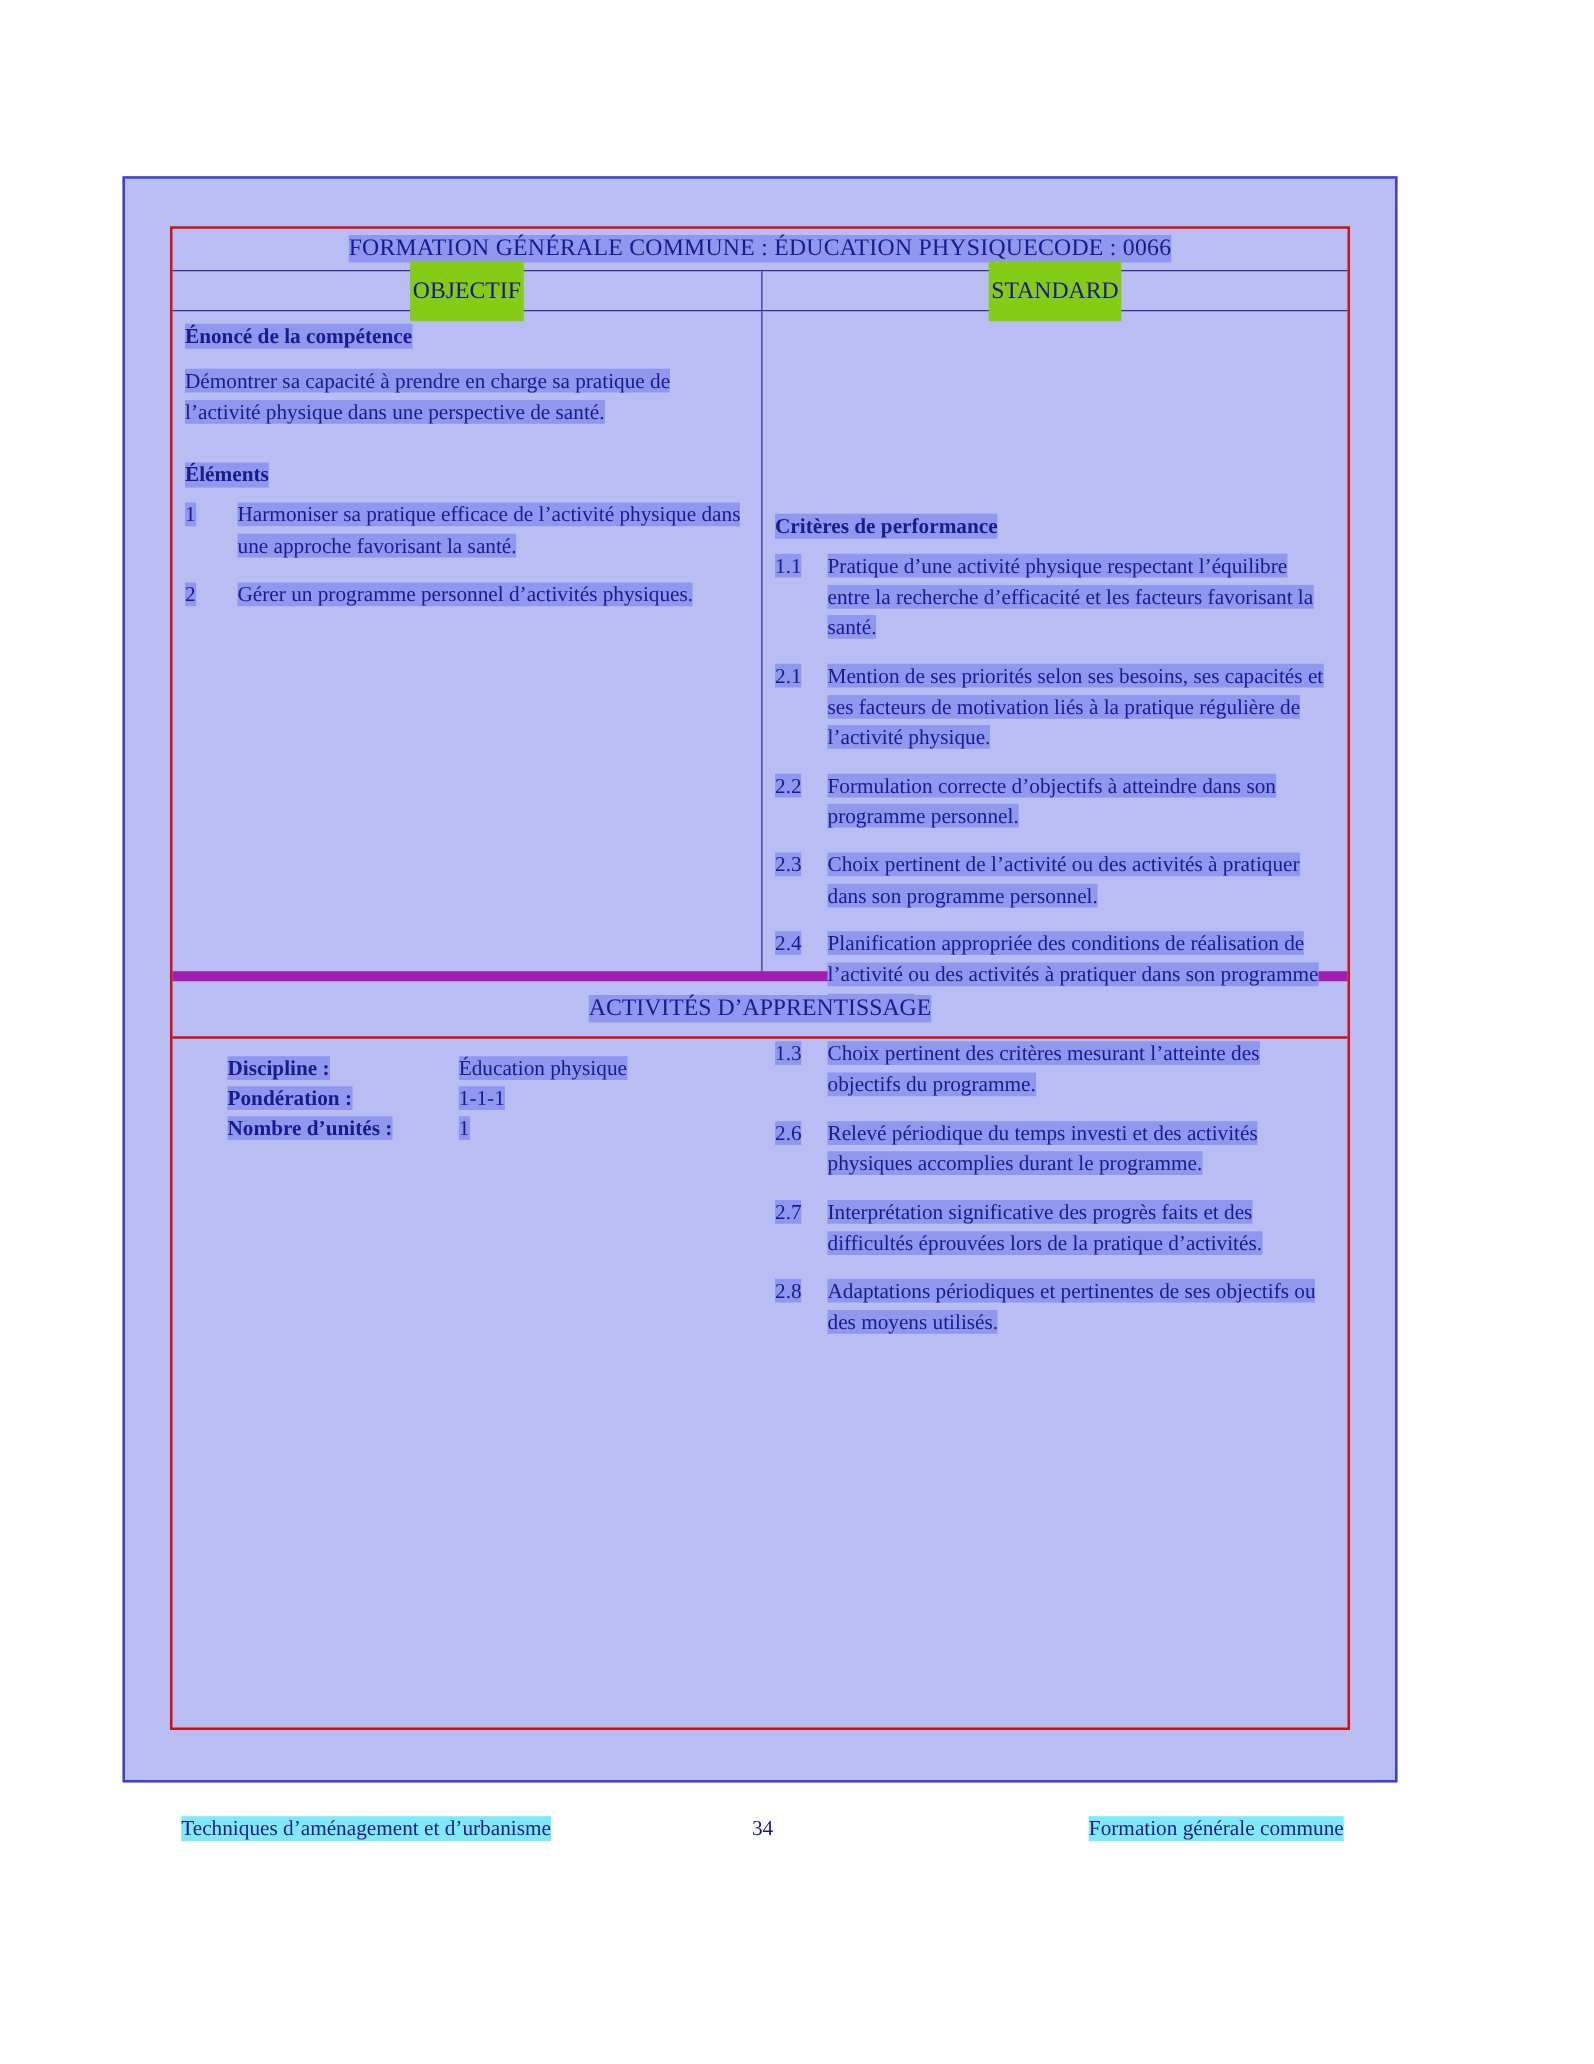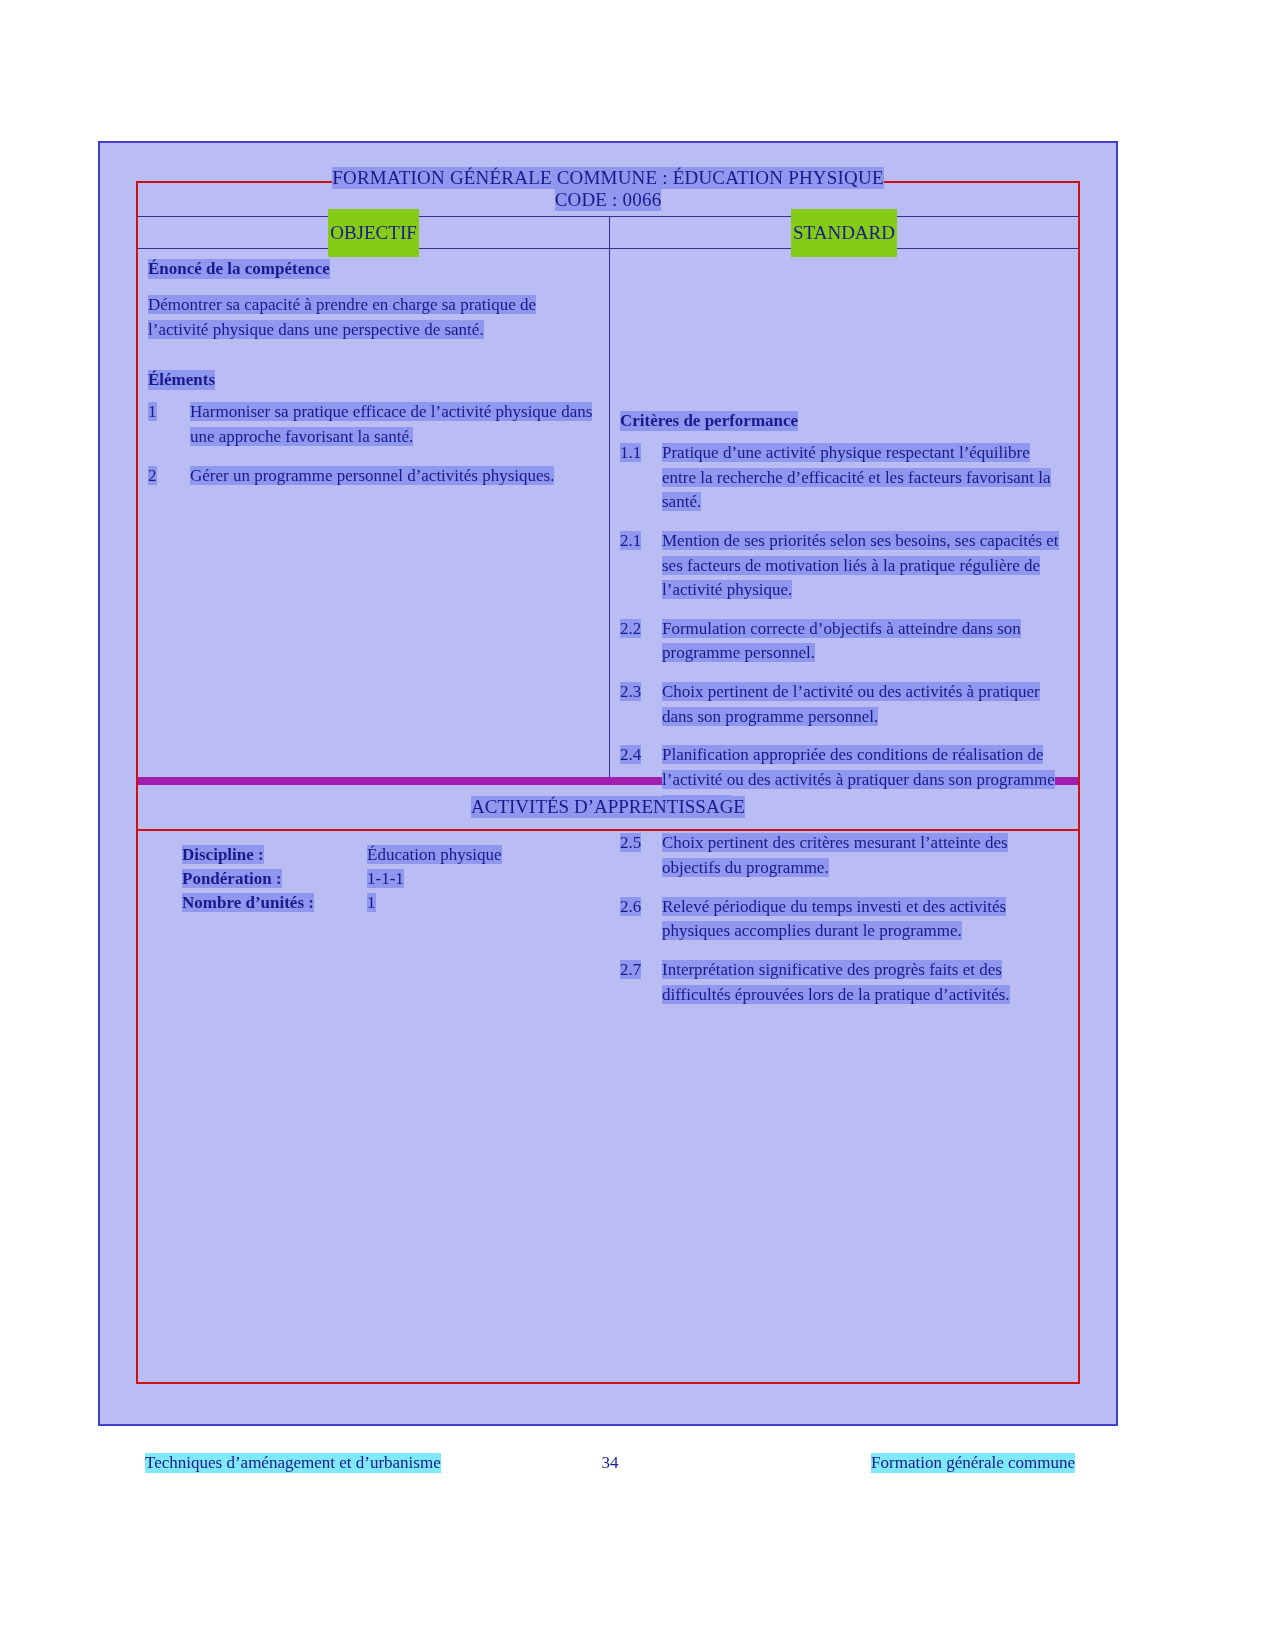--- a/index.html
+++ b/index.html
@@ -39,28 +39,27 @@
     height: 1203px;
     border: 2px solid #d01010;
     box-sizing: border-box;
     background: #b9bdf4;
     display: flex;
     flex-direction: column;
   }
   .row-title {
     display: flex;
     align-items: center;
-    justify-content: flex-end;
+    justify-content: center;
     border-bottom: 1px solid #303090;
     padding: 3px 6px 5px 6px;
     font-size: 19px;
     letter-spacing: 0.2px;
     box-sizing: border-box;
     height: 34px;
-    flex-direction: column;
   }
   .row-title .title-left {
     background: #8f97ee;
   }
   .row-title .title-right {
     background: #8f97ee;
   }
   .row-heads {
     display: flex;
     border-bottom: 1px solid #303090;
@@ -241,30 +240,34 @@
             </div>
             <div class="li">
               <div class="num"><span>2.3</span></div>
               <div class="txt"><span>Choix pertinent de l’activité ou des activités à pratiquer dans son programme personnel.</span></div>
             </div>
             <div class="li">
               <div class="num"><span>2.4</span></div>
               <div class="txt"><span>Planification appropriée des conditions de réalisation de l’activité ou des activités à pratiquer dans son programme personnel.</span></div>
             </div>
             <div class="li">
-              <div class="num"><span>2.5</span></div>
+              <div class="num"><span>1.3</span></div>
               <div class="txt"><span>Choix pertinent des critères mesurant l’atteinte des objectifs du programme.</span></div>
             </div>
             <div class="li">
               <div class="num"><span>2.6</span></div>
               <div class="txt"><span>Relevé périodique du temps investi et des activités physiques accomplies durant le programme.</span></div>
             </div>
             <div class="li">
               <div class="num"><span>2.7</span></div>
               <div class="txt"><span>Interprétation significative des progrès faits et des difficultés éprouvées lors de la pratique d’activités.</span></div>
+            </div>
+            <div class="li">
+              <div class="num"><span>2.8</span></div>
+              <div class="txt"><span>Adaptations périodiques et pertinentes de ses objectifs ou des moyens utilisés.</span></div>
             </div>
           </div>
         </div>
 
       </div>
 
       <div class="row-act">
         <span>ACTIVITÉS D’APPRENTISSAGE</span>
       </div>
 

